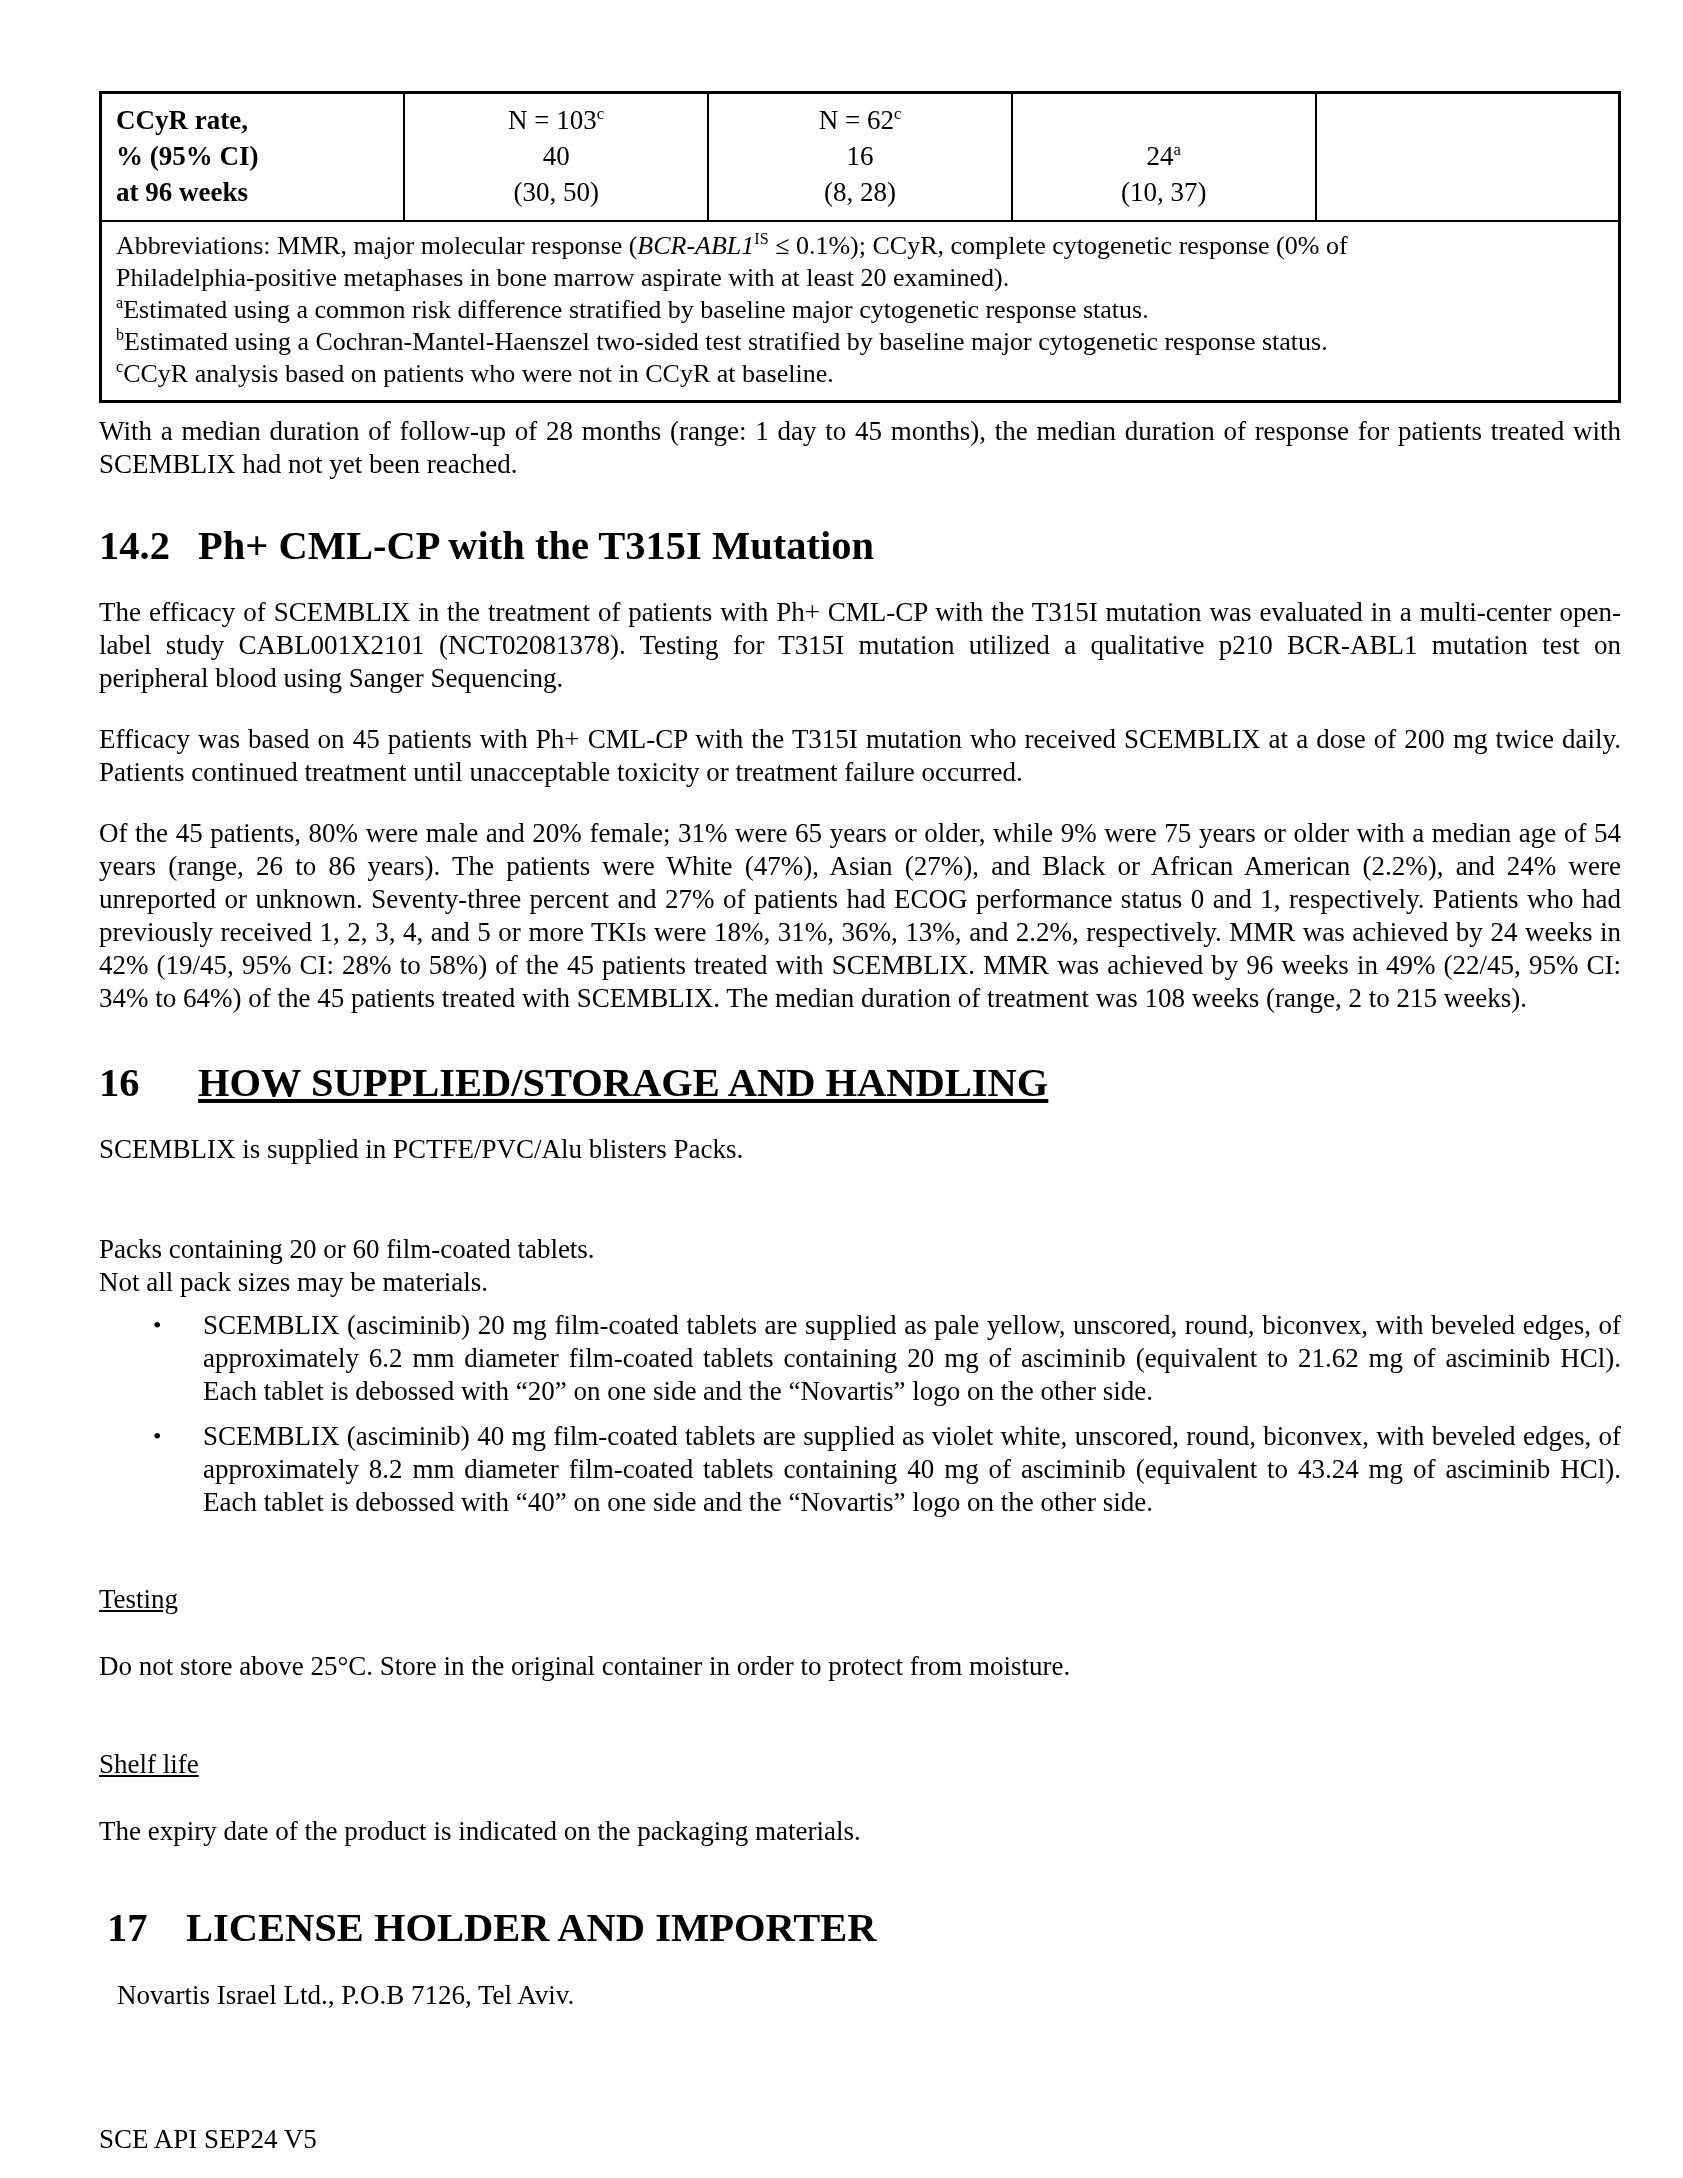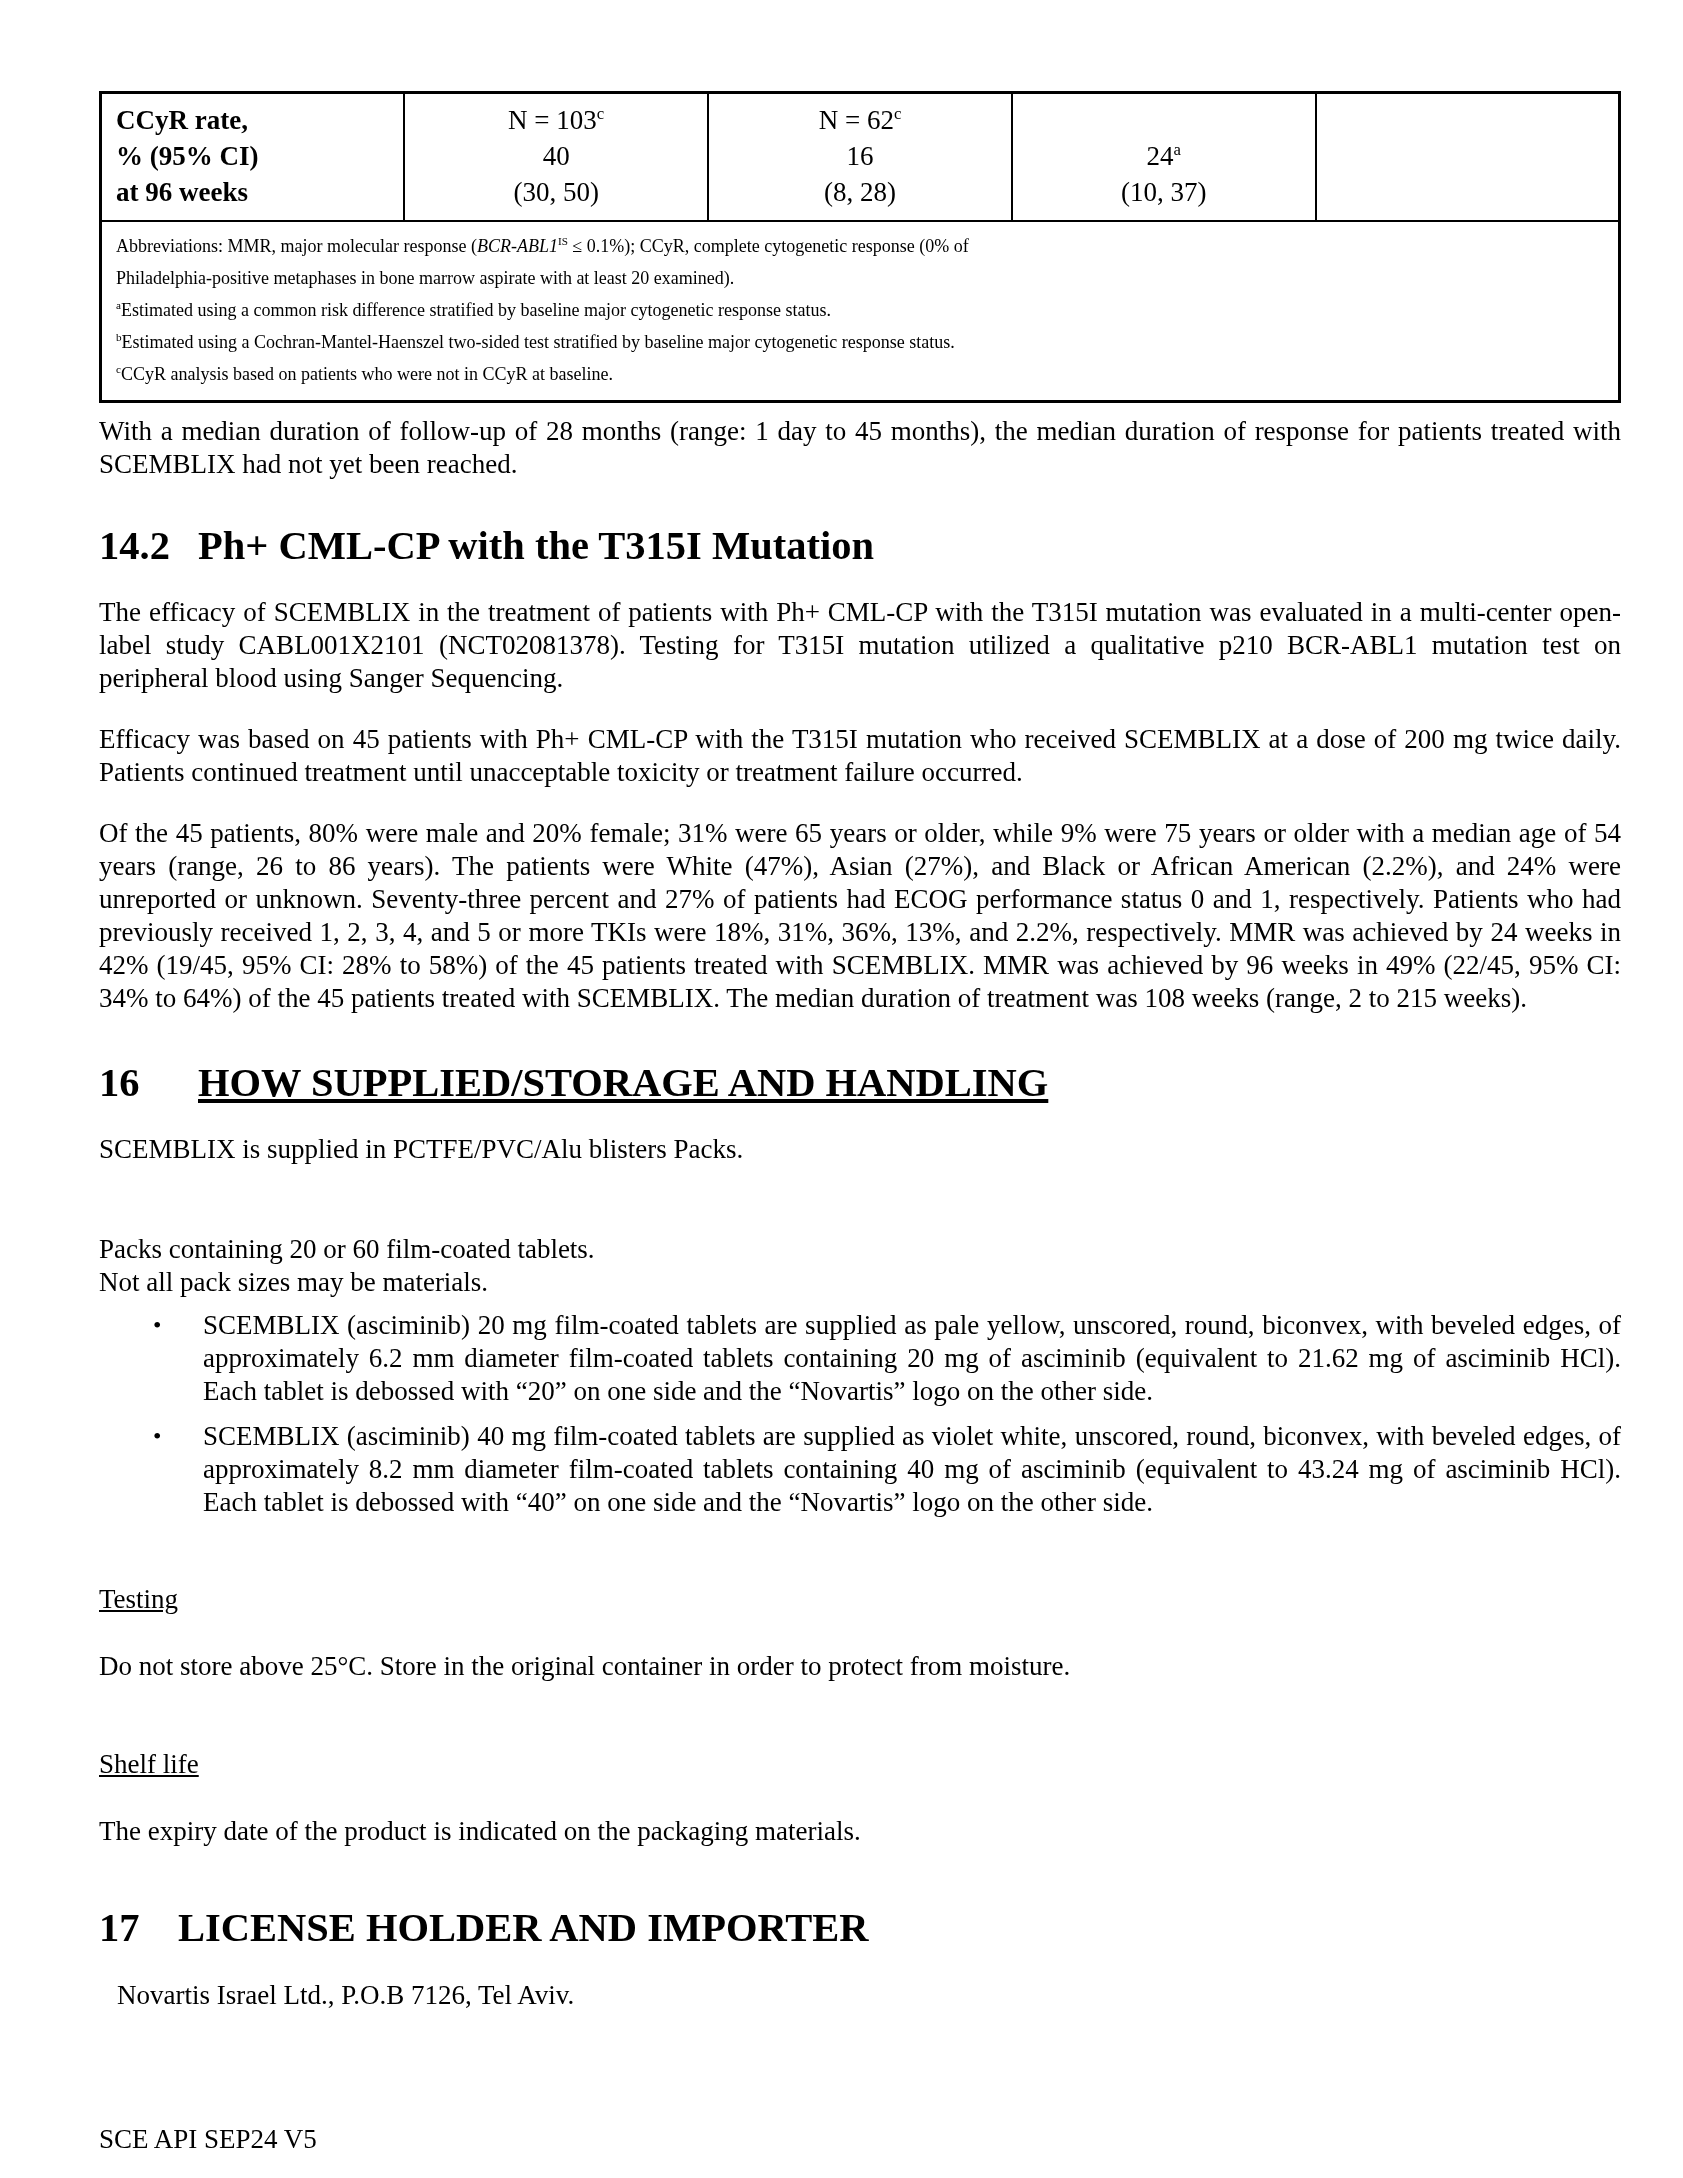--- a/index.html
+++ b/index.html
@@ -33,40 +33,40 @@
   table.resp-table td {
     border: 2px solid #000;
     vertical-align: top;
     padding: 8px 14px 10px 14px;
   }
   td.label-cell { font-weight: bold; text-align: left; }
   td.val-cell   { text-align: center; }
   .t-line { line-height: 36px; min-height: 36px; white-space: nowrap; }
   td.footnote-cell {
     padding: 6px 12px 10px 12px;
-    font-size: 18px;
+    font-size: 26px;
   }
   .fn-line { line-height: 32px; }
   sup {
     font-size: 0.62em;
     line-height: 0;
     vertical-align: super;
   }
   
   .para {
     text-align: justify;
     margin: 0 0 28px 0;
   }
   .heading {
     font-weight: bold;
     margin: 40px 0 26px 0;
     white-space: nowrap;
   }
   .h-num { display: inline-block; width: 99px; }
-  .h-num-narrow { display: inline-block; width: 79px; }
+  .h-num-narrow { display: inline-block; width: 79px; margin-left: 8px; }
   .gap-lg { margin-top: 43px; text-decoration: underline; }
   .bullet-list { margin: 10px 0 0 0; }
   .bullet-item {
     display: flex;
     margin: 0 0 12px 0;
   }
   .bullet-glyph {
     flex: 0 0 50px;
     margin-left: 54px;
     font-size: 24px;

